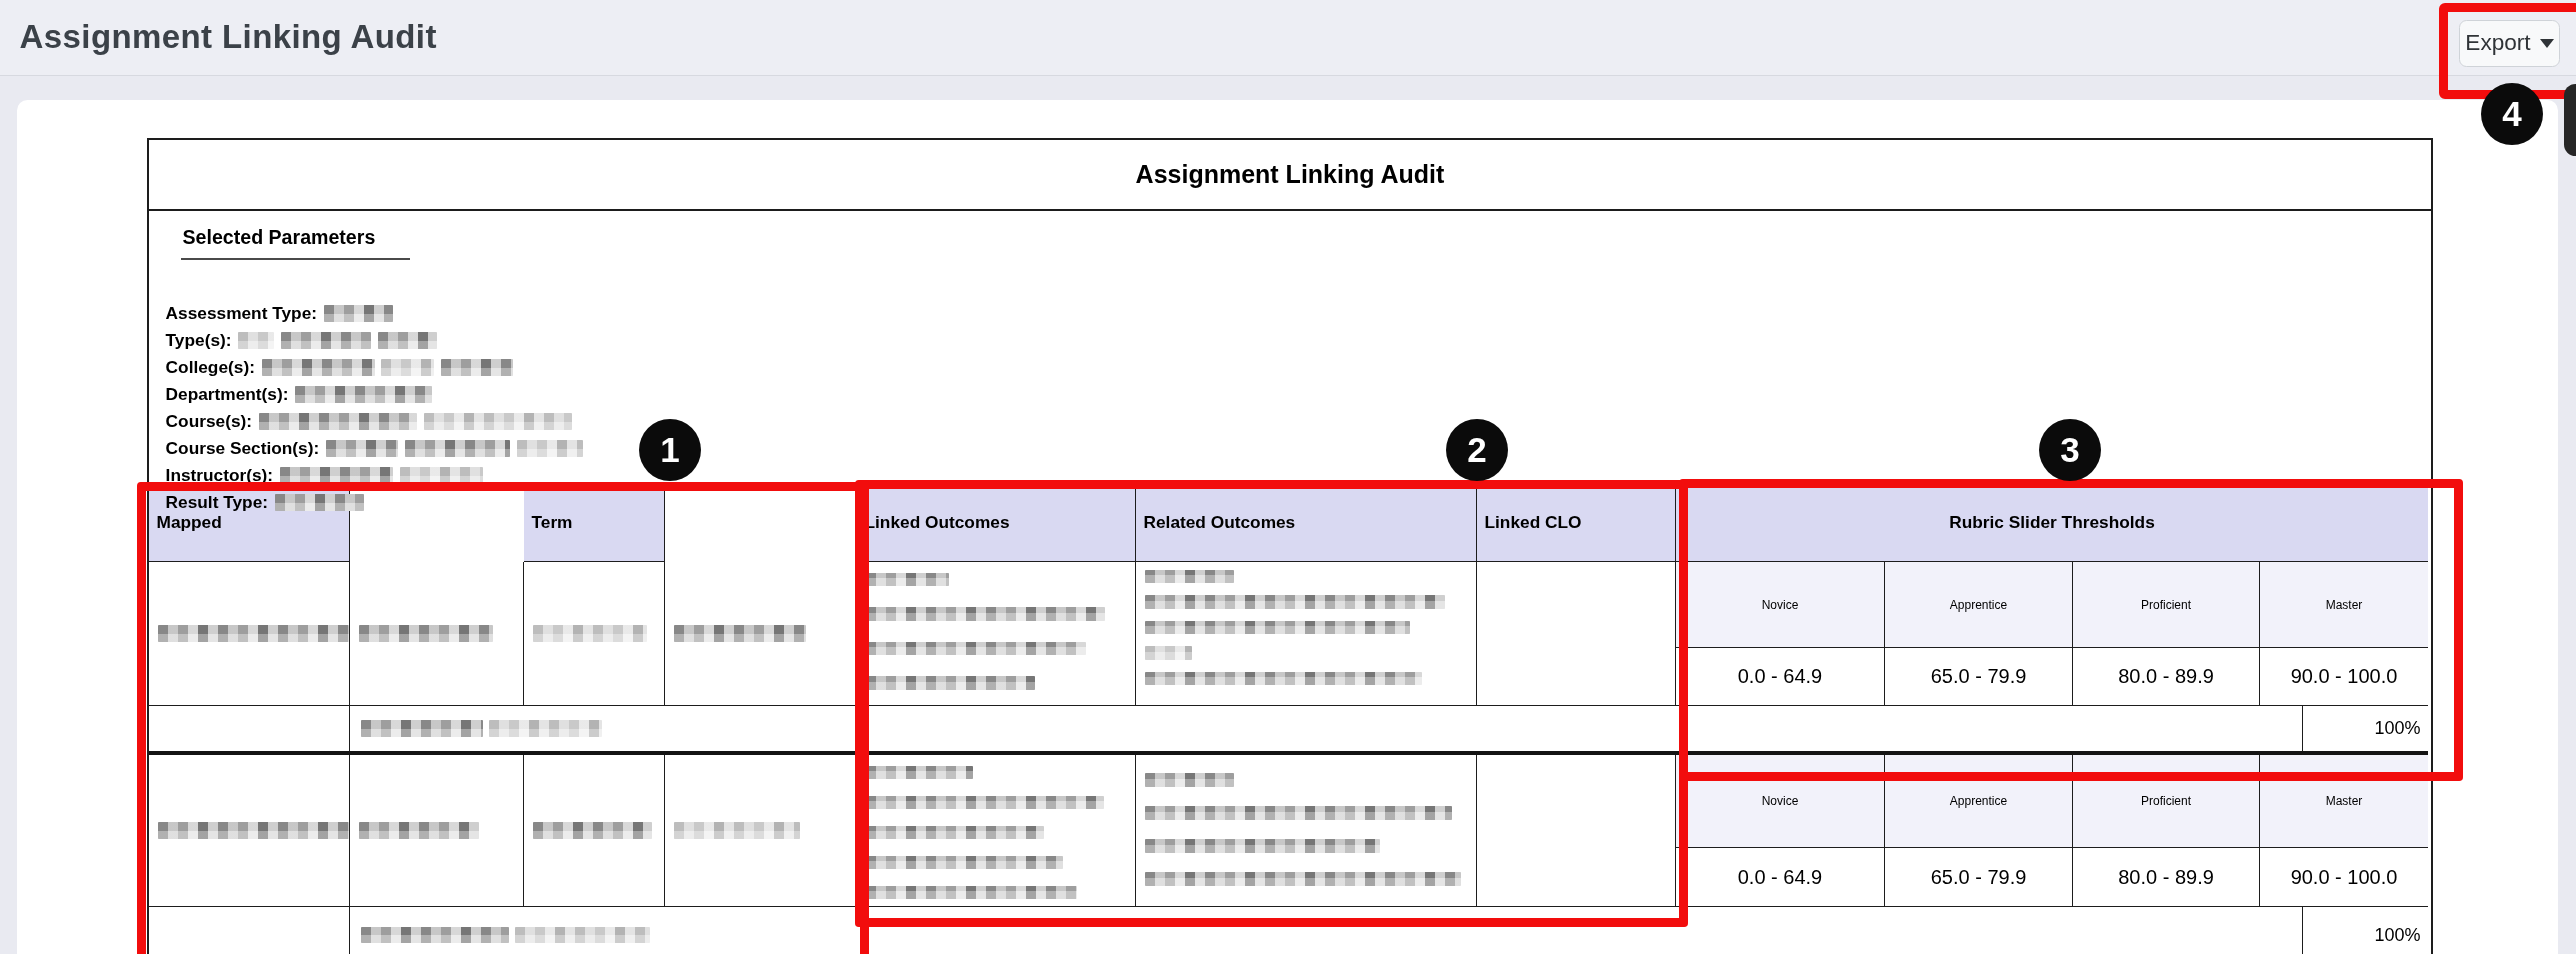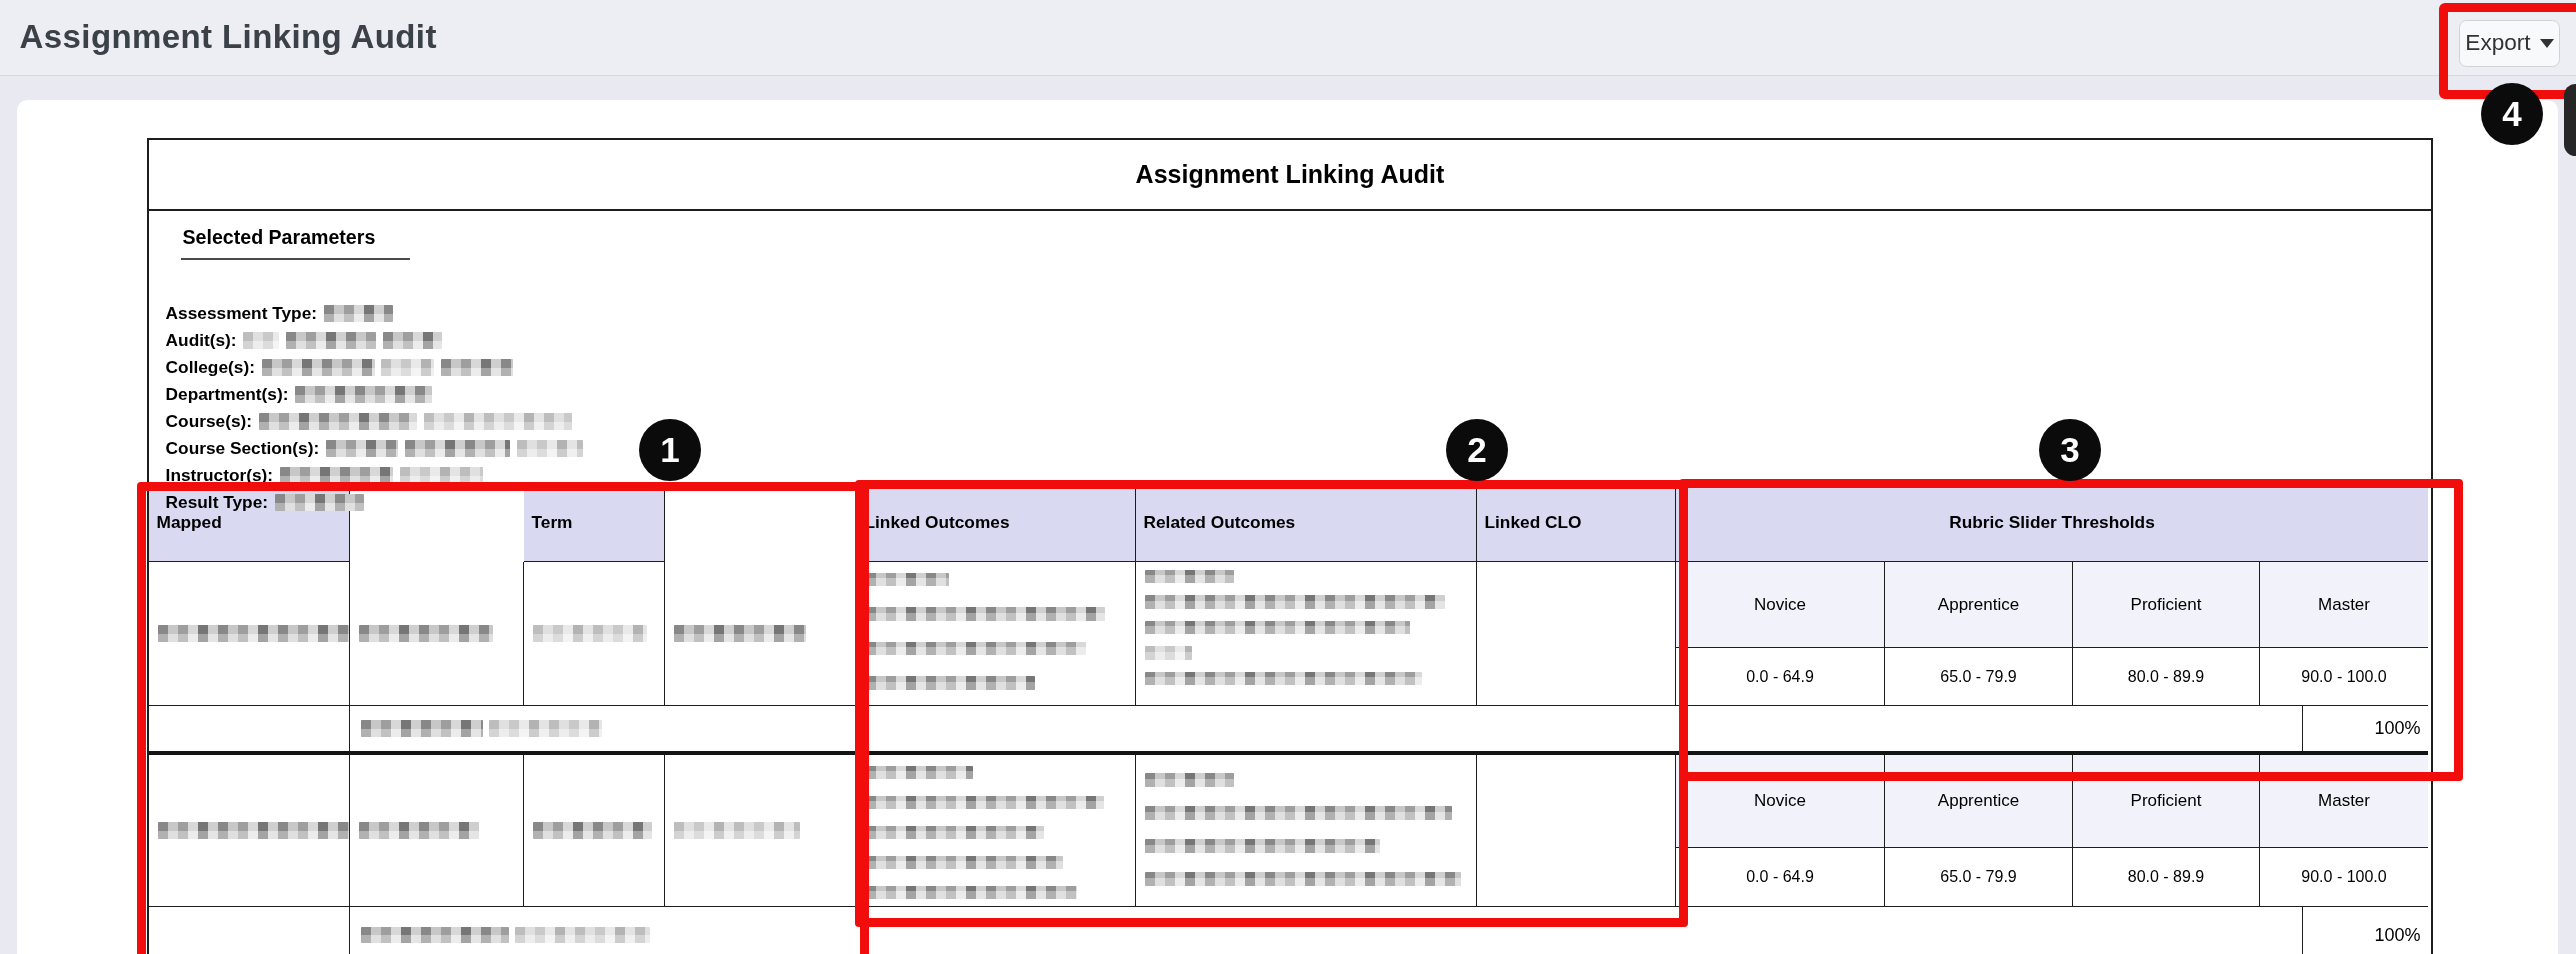--- a/index.html
+++ b/index.html
@@ -35,22 +35,22 @@
   .grid{display:grid;width:2278px;
         grid-template-columns:201px 174px 141px 192px 279px 341px 199px 209px 188px 187px 168px;
         grid-template-rows:78px 86px 58px 49px 93px 59px 60px;
         background:#fff;}
   .c{border-right:1.9px solid #1d1d1d;border-bottom:1.9px solid #1d1d1d;box-sizing:border-box;min-width:0;}
   .nr{border-right:none;text-align:center;}
   .hc{background:#d9d9f2;display:flex;align-items:center;padding-left:7.5px;font-size:17.3px;font-weight:700;}
   .hc-center{justify-content:center;padding-left:0;}
   .dc{display:flex;align-items:center;padding-left:9px;background:#fff;}
   .lines{display:flex;flex-direction:column;padding:10.5px 9px 0 9px;background:#fff;}
-  .sub{background:#f2f2fa;display:flex;align-items:center;justify-content:center;font-size:17px;}
-  .rng{background:#fff;display:flex;align-items:center;justify-content:center;font-size:16px;}
+  .sub{background:#f2f2fa;display:flex;align-items:center;justify-content:center;font-size:12px;}
+  .rng{background:#fff;display:flex;align-items:center;justify-content:center;font-size:20px;}
   .sumrow{grid-column:1/12;display:flex;align-items:stretch;border-bottom:4.5px solid #141414;box-sizing:border-box;background:#fff;}
   .sum-college{width:201px;border-right:1.9px solid #1d1d1d;box-sizing:border-box;}
   .sum-main{flex:1;display:flex;align-items:center;padding-left:10.5px;}
   .sum-pct{width:126px;border-left:1.9px solid #1d1d1d;box-sizing:border-box;display:flex;align-items:center;justify-content:flex-end;padding-right:7.5px;font-size:18px;}
 
   
   .frame{position:absolute;border:9.8px solid #f20d0d;border-radius:3.8px;pointer-events:none;}
   .frame-1{left:137px;top:482px;width:714px;height:471px;}
   .frame-2{left:855px;top:480px;width:815px;height:429px;}
   .frame-3{left:1679px;top:479px;width:766px;height:284px;}
@@ -84,21 +84,21 @@
     <div class="report-title">Assignment Linking Audit</div>
 
     <div class="params">
       <div class="params-heading">Selected Parameters</div>
       <div class="param-list">
         <div class="param-row">
           <span>Assessment Type:</span>
           <span class="r" style="width:69px"></span>
         </div>
         <div class="param-row">
-          <span>Audit(s):</span>
+          <span>Type(s):</span>
           <span class="r lt" style="width:36px"></span>
           <span class="r" style="width:90px"></span>
           <span class="r" style="width:59px"></span>
         </div>
         <div class="param-row">
           <span>College(s):</span>
           <span class="r" style="width:113px"></span>
           <span class="r lt" style="width:53px"></span>
           <span class="r" style="width:72px"></span>
         </div>

